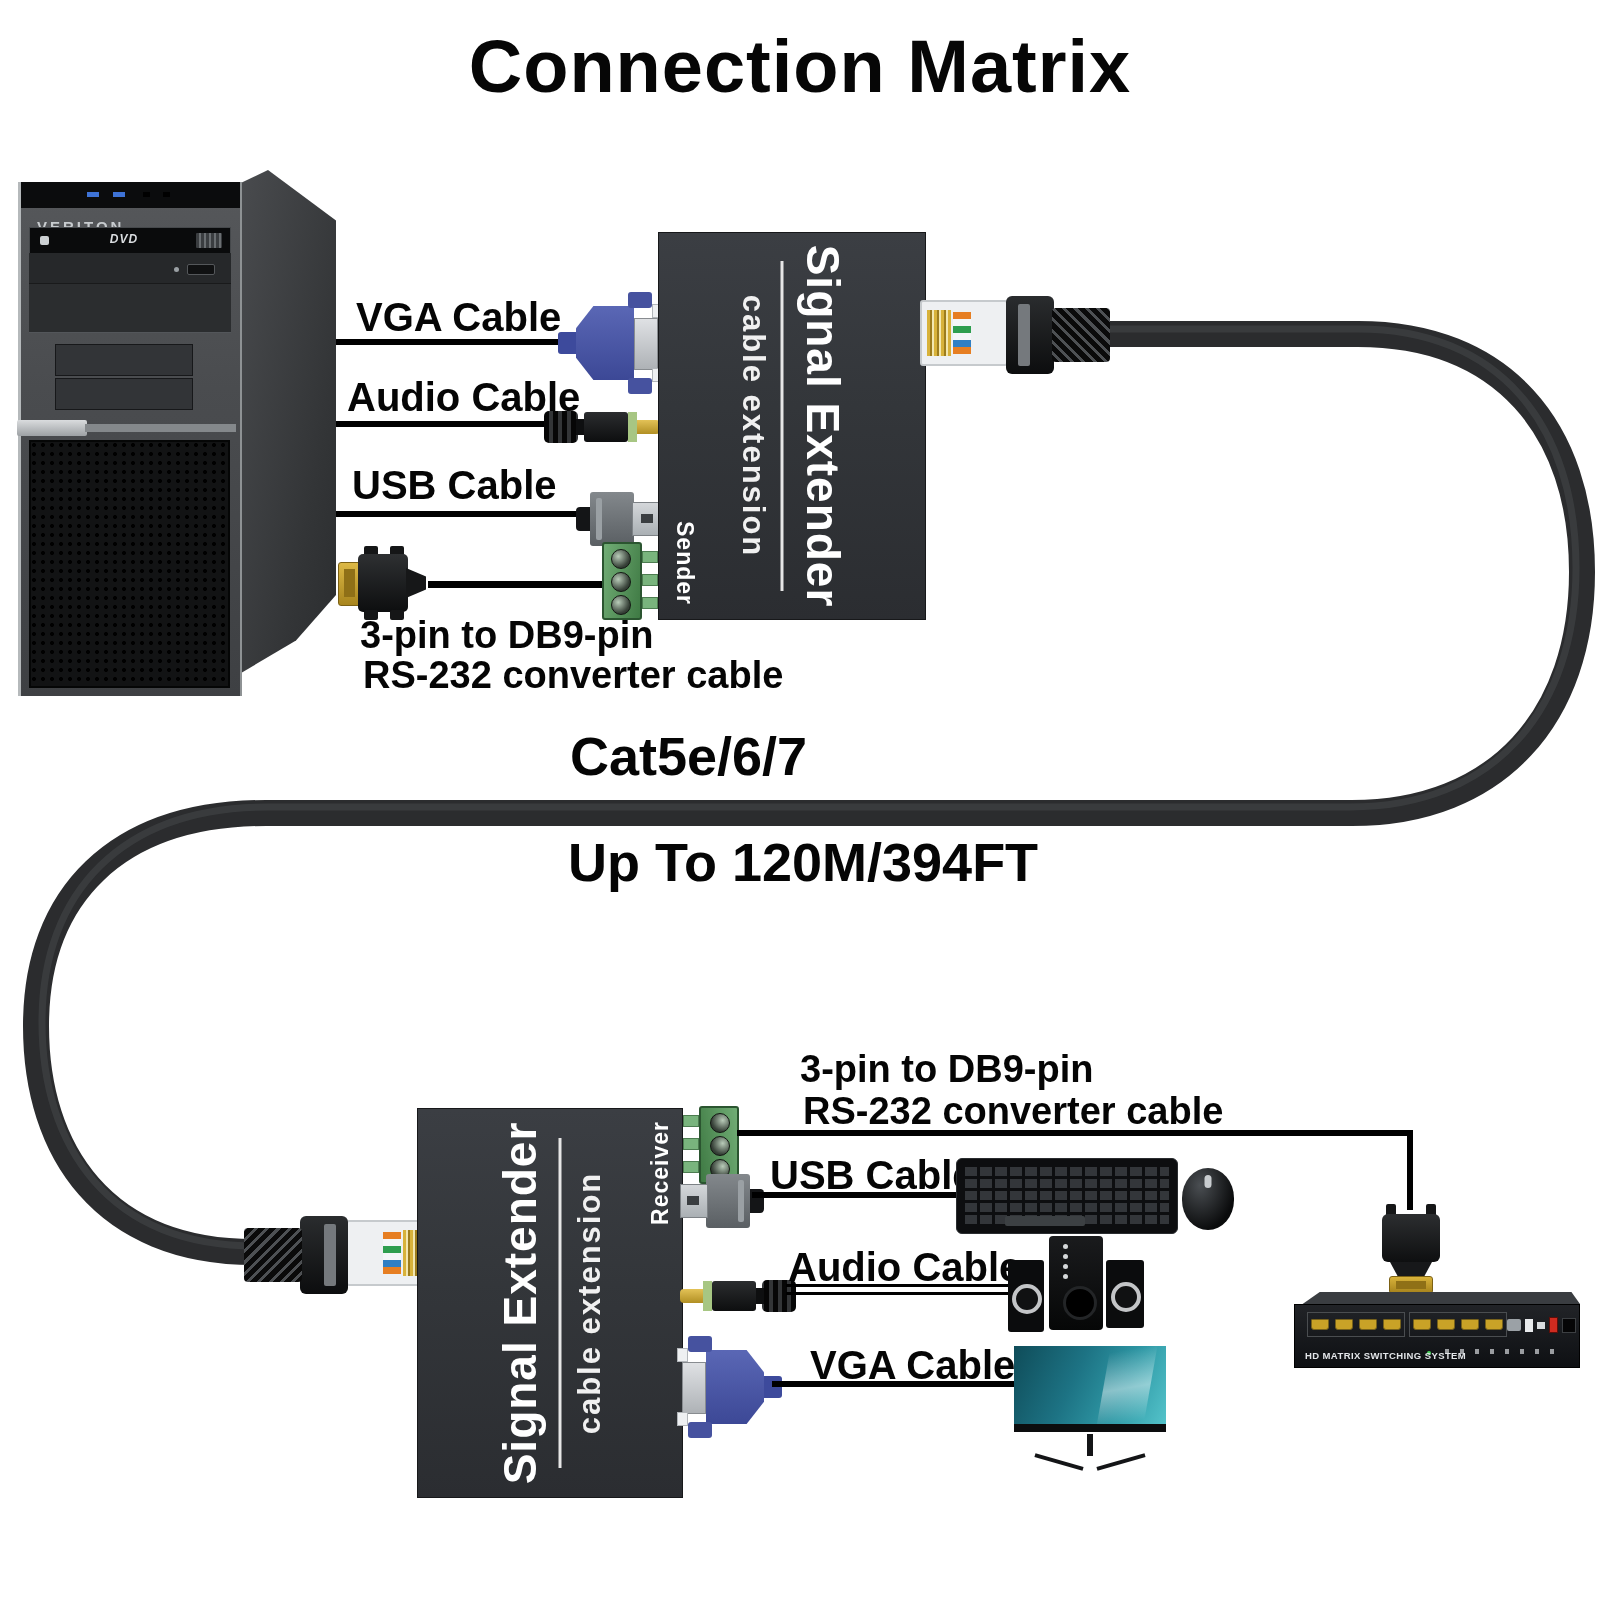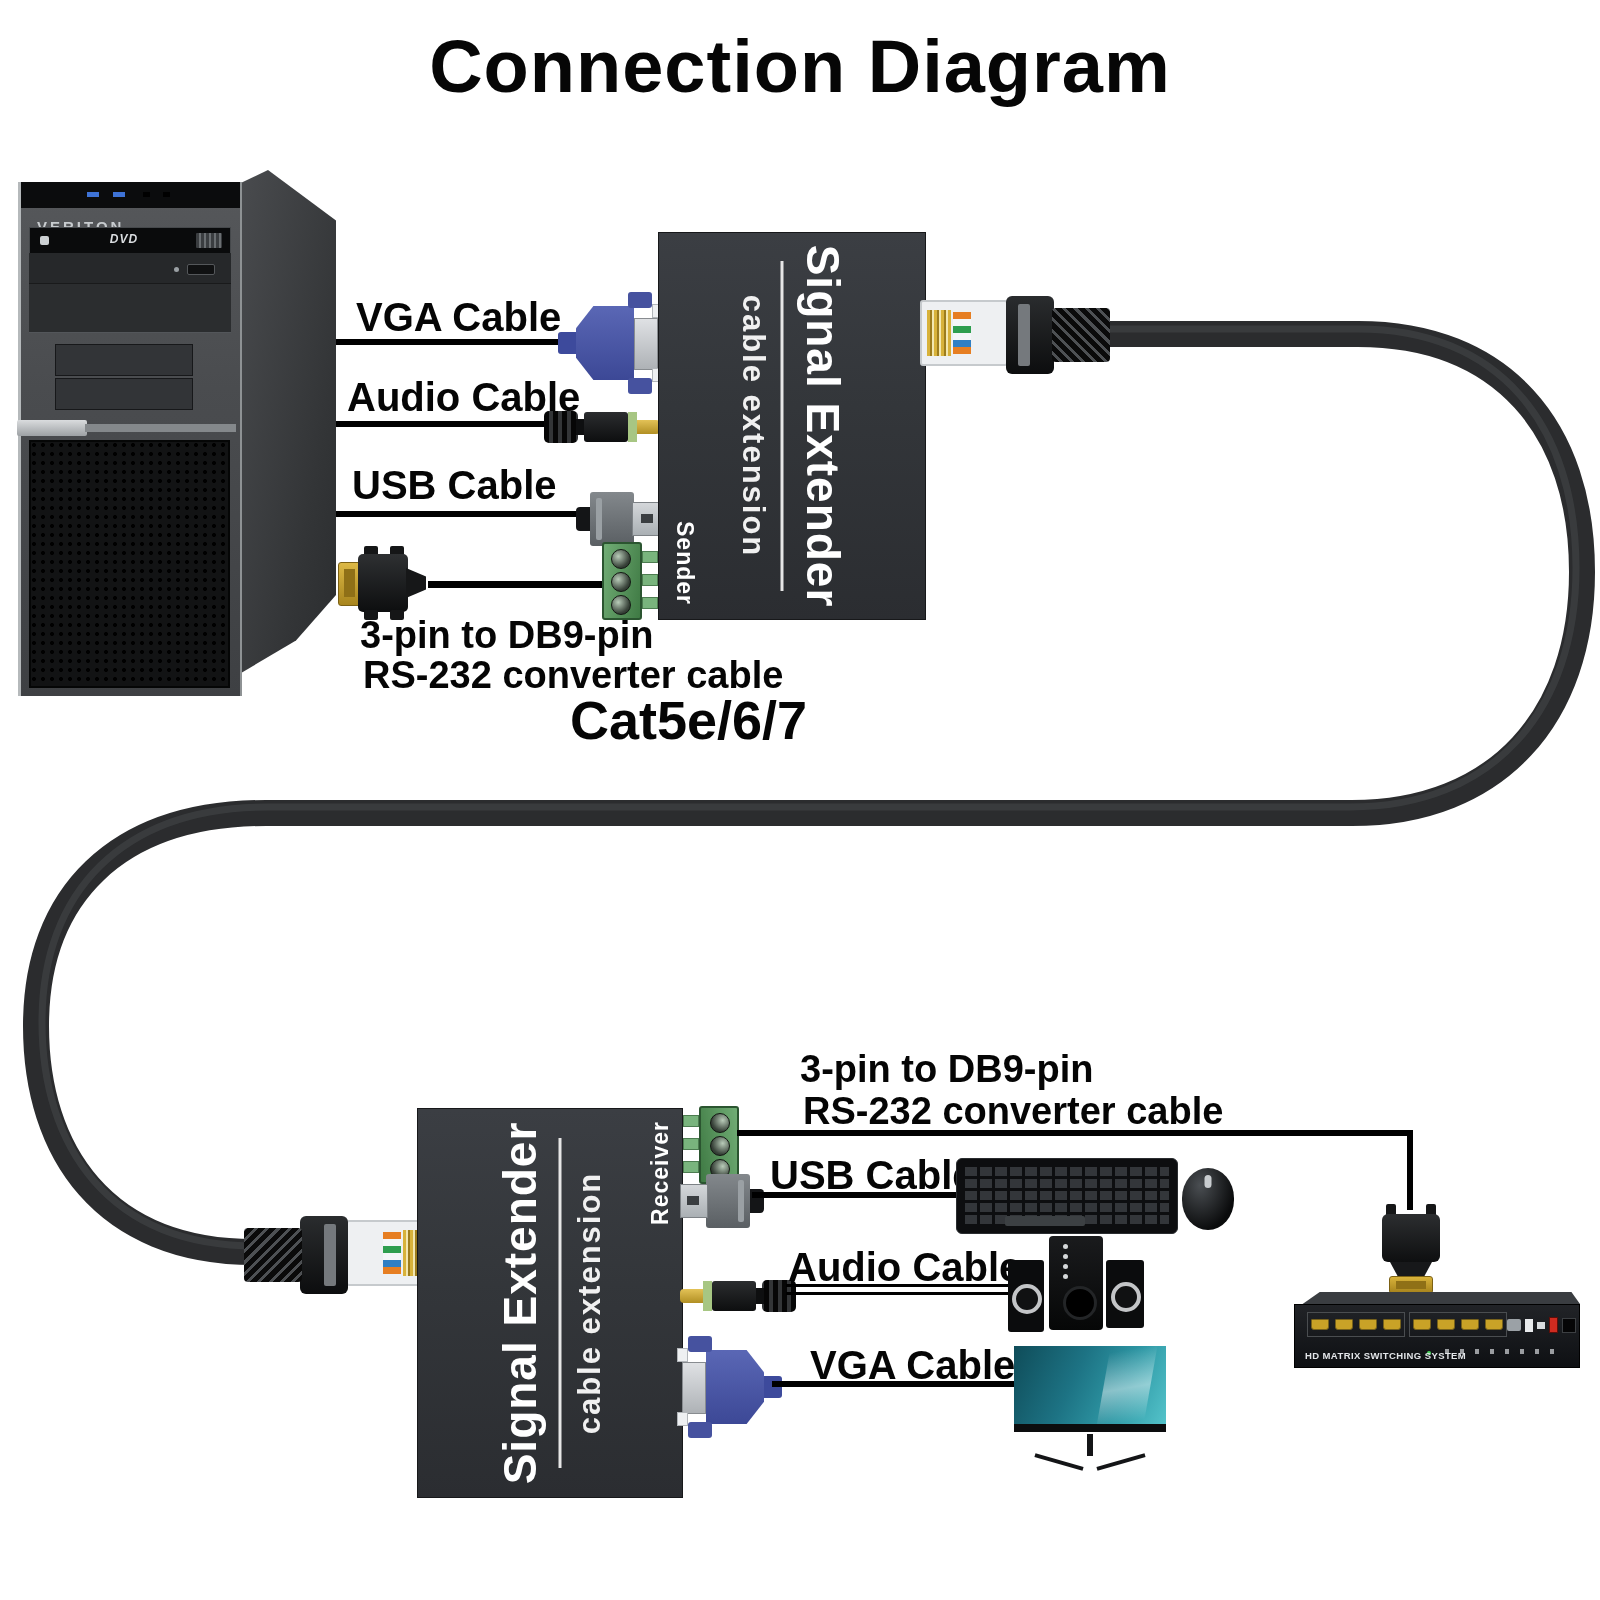--- a/index.html
+++ b/index.html
@@ -155,21 +155,21 @@
   .mx-ticks{left:150px;right:14px;top:44px;height:5px;opacity:.75;
     background:repeating-linear-gradient(90deg,#c8cbce 0 4px,transparent 4px 15px);}
   .mx-text{left:10px;bottom:6px;font-size:9.5px;font-weight:bold;color:#e2e5e8;letter-spacing:.4px;white-space:nowrap;}
   .mx-label{left:1294px;top:1378px;width:286px;text-align:center;font-size:38px;font-weight:bold;white-space:nowrap;}
 </style>
 </head>
 <body>
 
 <div class="stage">
 
-  <div class="abs title">Connection Diagram</div>
+  <div class="abs title">Connection Matrix</div>
 
   <div class="abs tw-side"></div>
   <div class="abs tw-front">
     <div class="abs tw-topband">
       <span class="abs tw-usb" style="left:66px"></span>
       <span class="abs tw-usb" style="left:92px"></span>
       <span class="abs tw-nub" style="left:122px"></span>
       <span class="abs tw-nub" style="left:142px"></span>
     </div>
     <div class="abs tw-brand">VERITON</div>
@@ -278,21 +278,22 @@
         <span style="background:#2f7fc4"></span>
           <span style="background:#e67e22"></span>
       </div>
     </div>
     <div class="abs rj-latch">
         <div class="abs rj-band"></div>
       </div>
     <div class="abs rj-braid"></div>
   </div>
 
-  <div class="abs lbl lbl-lg" style="left:570px;top:692px">Cat5e/6/7</div>
+  <div class="abs lbl lbl-lg" style="left:570px;top:728px">Cat5e/6/7</div>
+  <div class="abs lbl lbl-lg" style="left:568px;top:834px">Up To 120M/394FT</div>
 
   <div class="abs rj45 mirror" style="left:244px;top:1216px">
     <div class="abs rj-shell">
       <div class="abs rj-pins"></div>
       <div class="abs rj-wires">
         <span style="background:#e67e22"></span>
           <span style="background:#f4f6f8"></span>
         <span style="background:#2e9e4f"></span>
           <span style="background:#f4f6f8"></span>
         <span style="background:#2f7fc4"></span>

